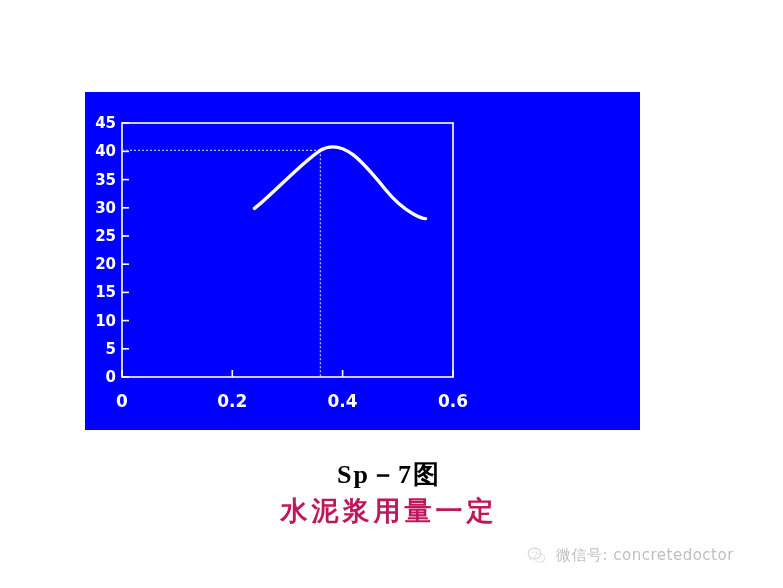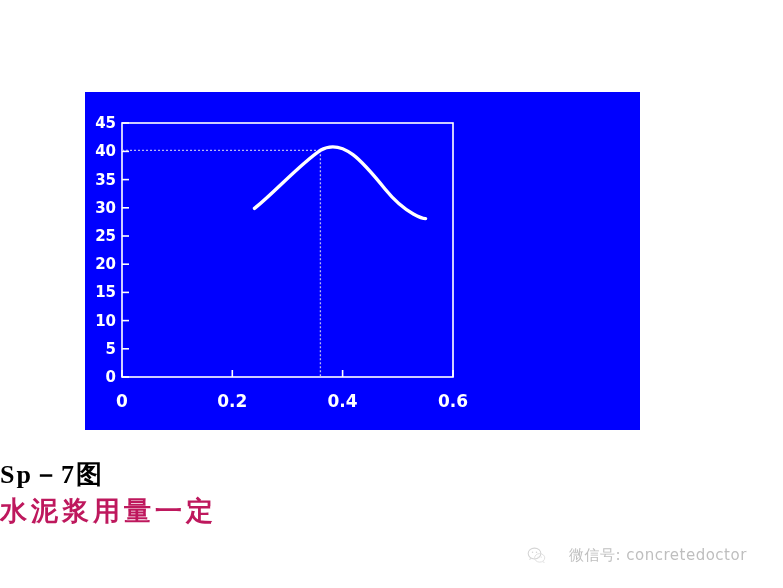--- a/index.html
+++ b/index.html
@@ -33,20 +33,21 @@
     height: 338px;
     display: block;
   }
 
   
   #title-block {
     position: absolute;
     left: 0;
     top: 460px;
     width: 778px;
+    text-align: center;
   }
   #figure-title {
     font-family: "Liberation Serif", "DejaVu Serif", serif;
     font-weight: bold;
     font-size: 26px;
     letter-spacing: 2px;
     color: #000000;
     line-height: 30px;
     white-space: pre;
   }
@@ -61,21 +62,21 @@
     white-space: pre;
   }
 
   
   #footer-watermark {
     position: absolute;
     left: 527px;
     top: 546px;
     display: flex;
     align-items: center;
-    gap: 23px;
+    gap: 10px;
     opacity: 0.55;
   }
   #wechat-icon {
     width: 19px;
     height: 19px;
     flex: 0 0 19px;
   }
   #footer-text {
     font-family: "DejaVu Sans", sans-serif;
     font-size: 15px;

